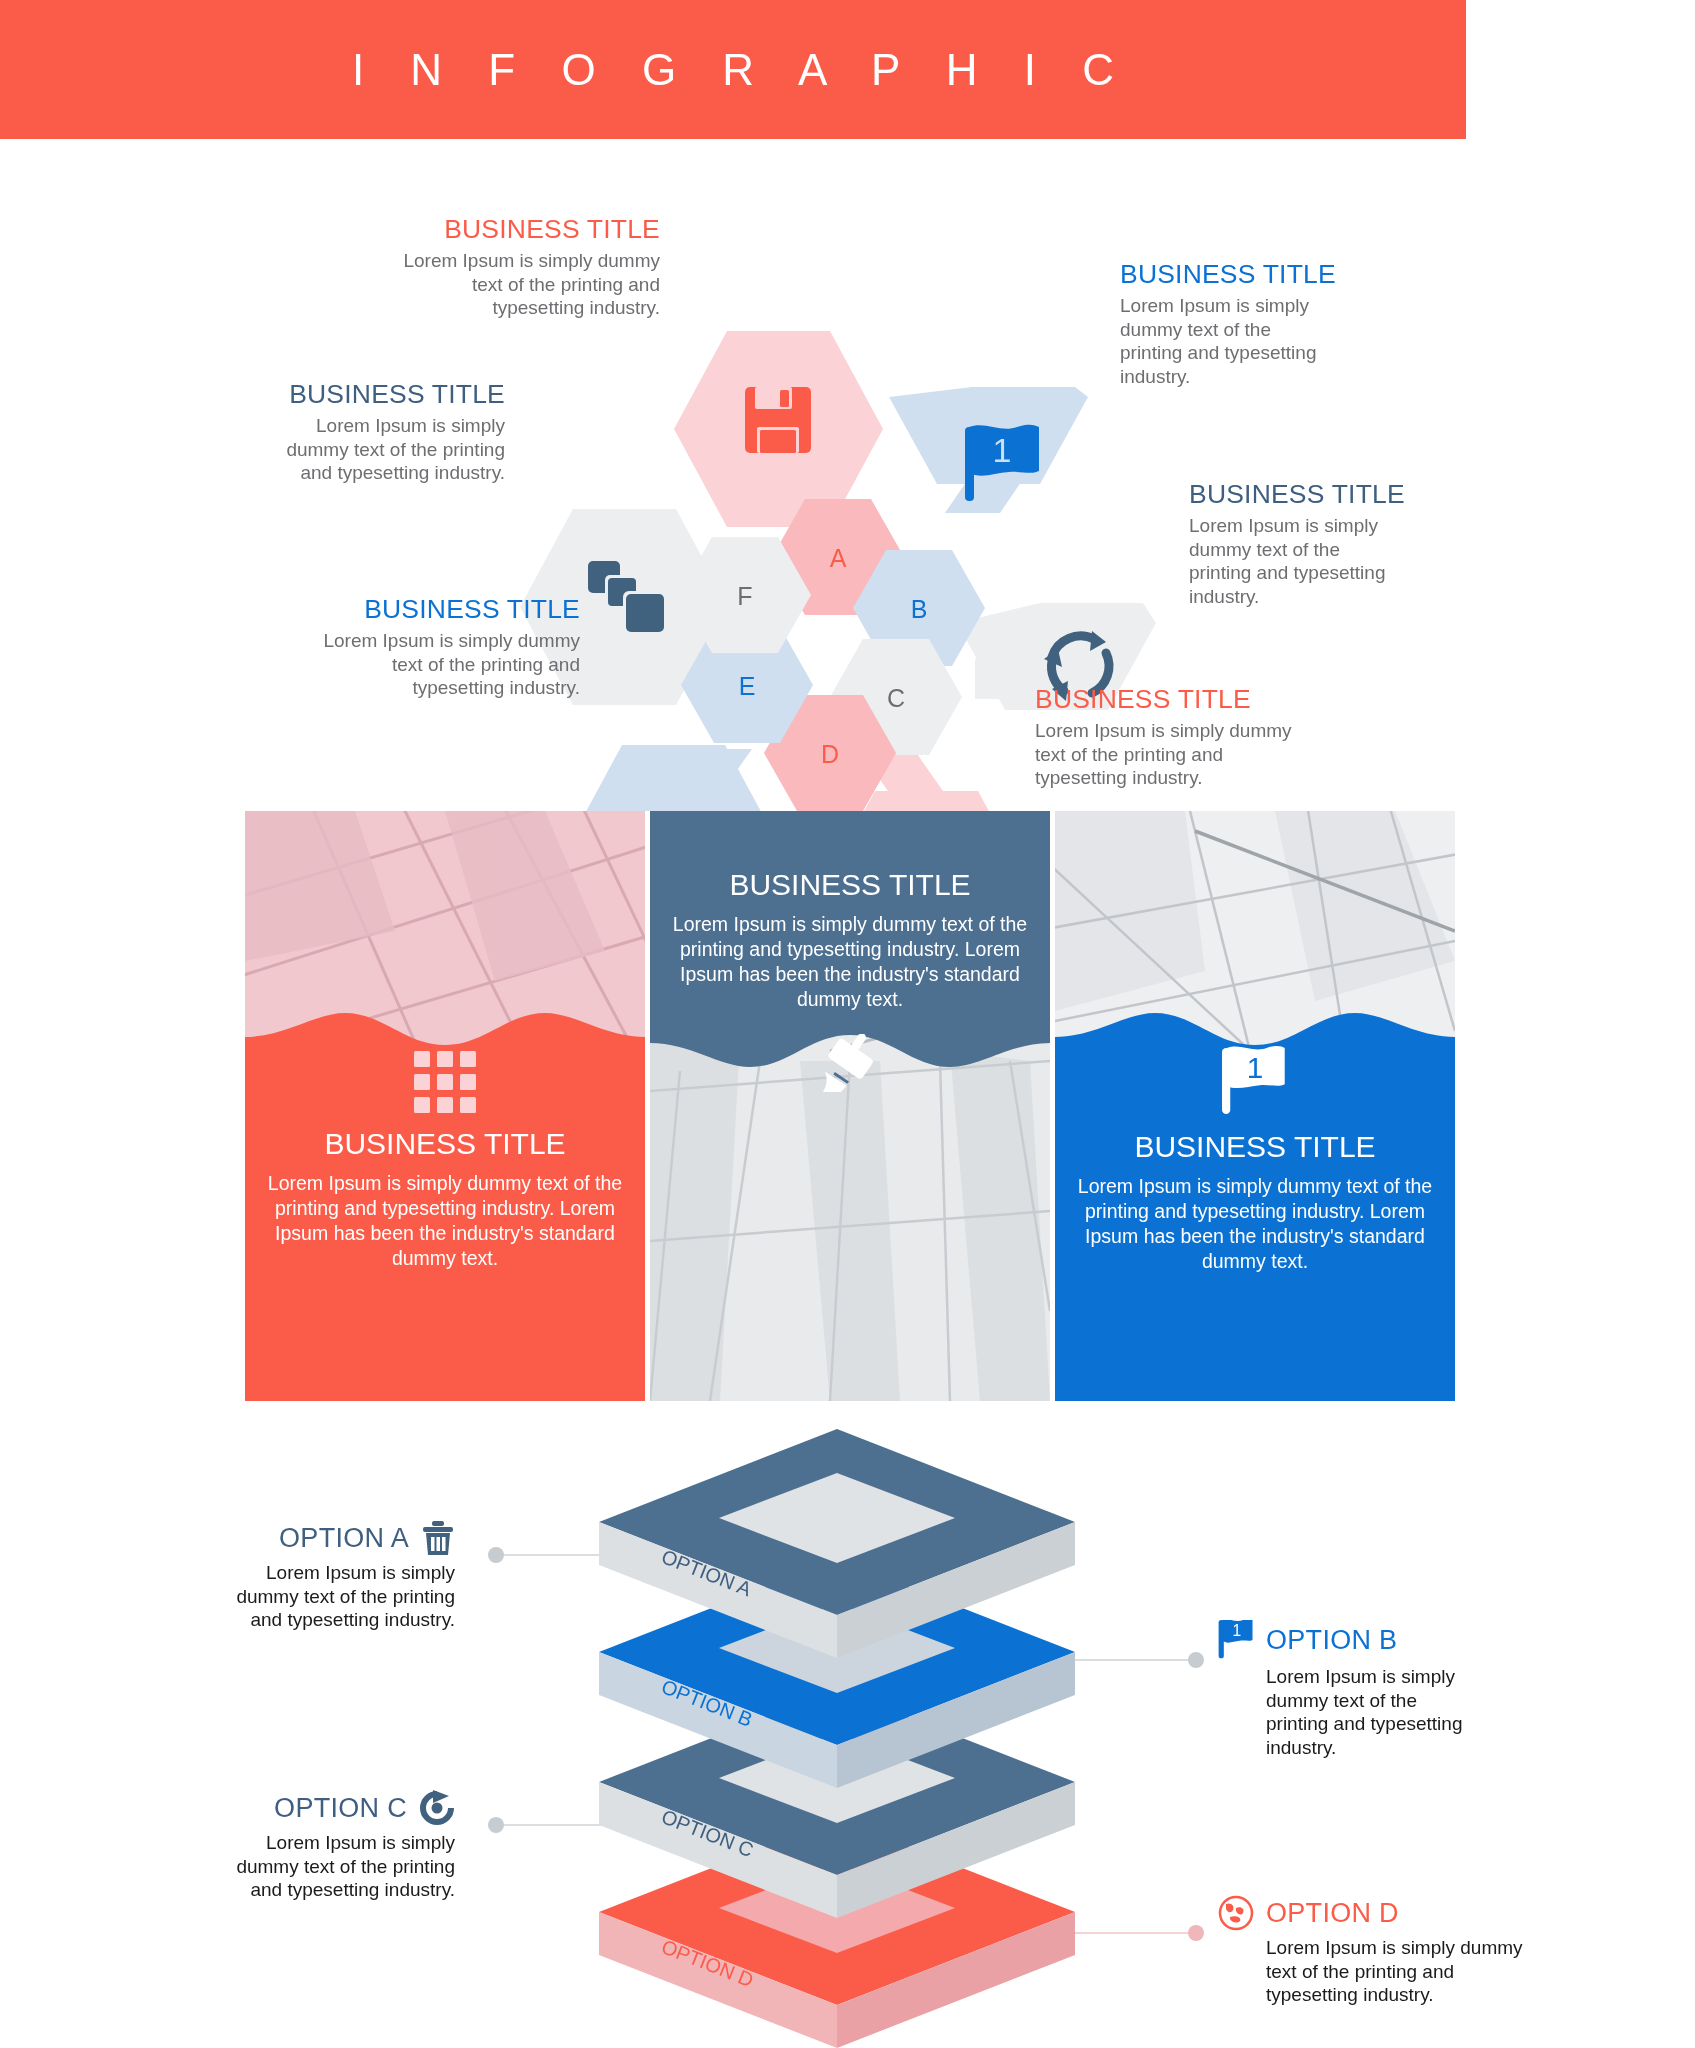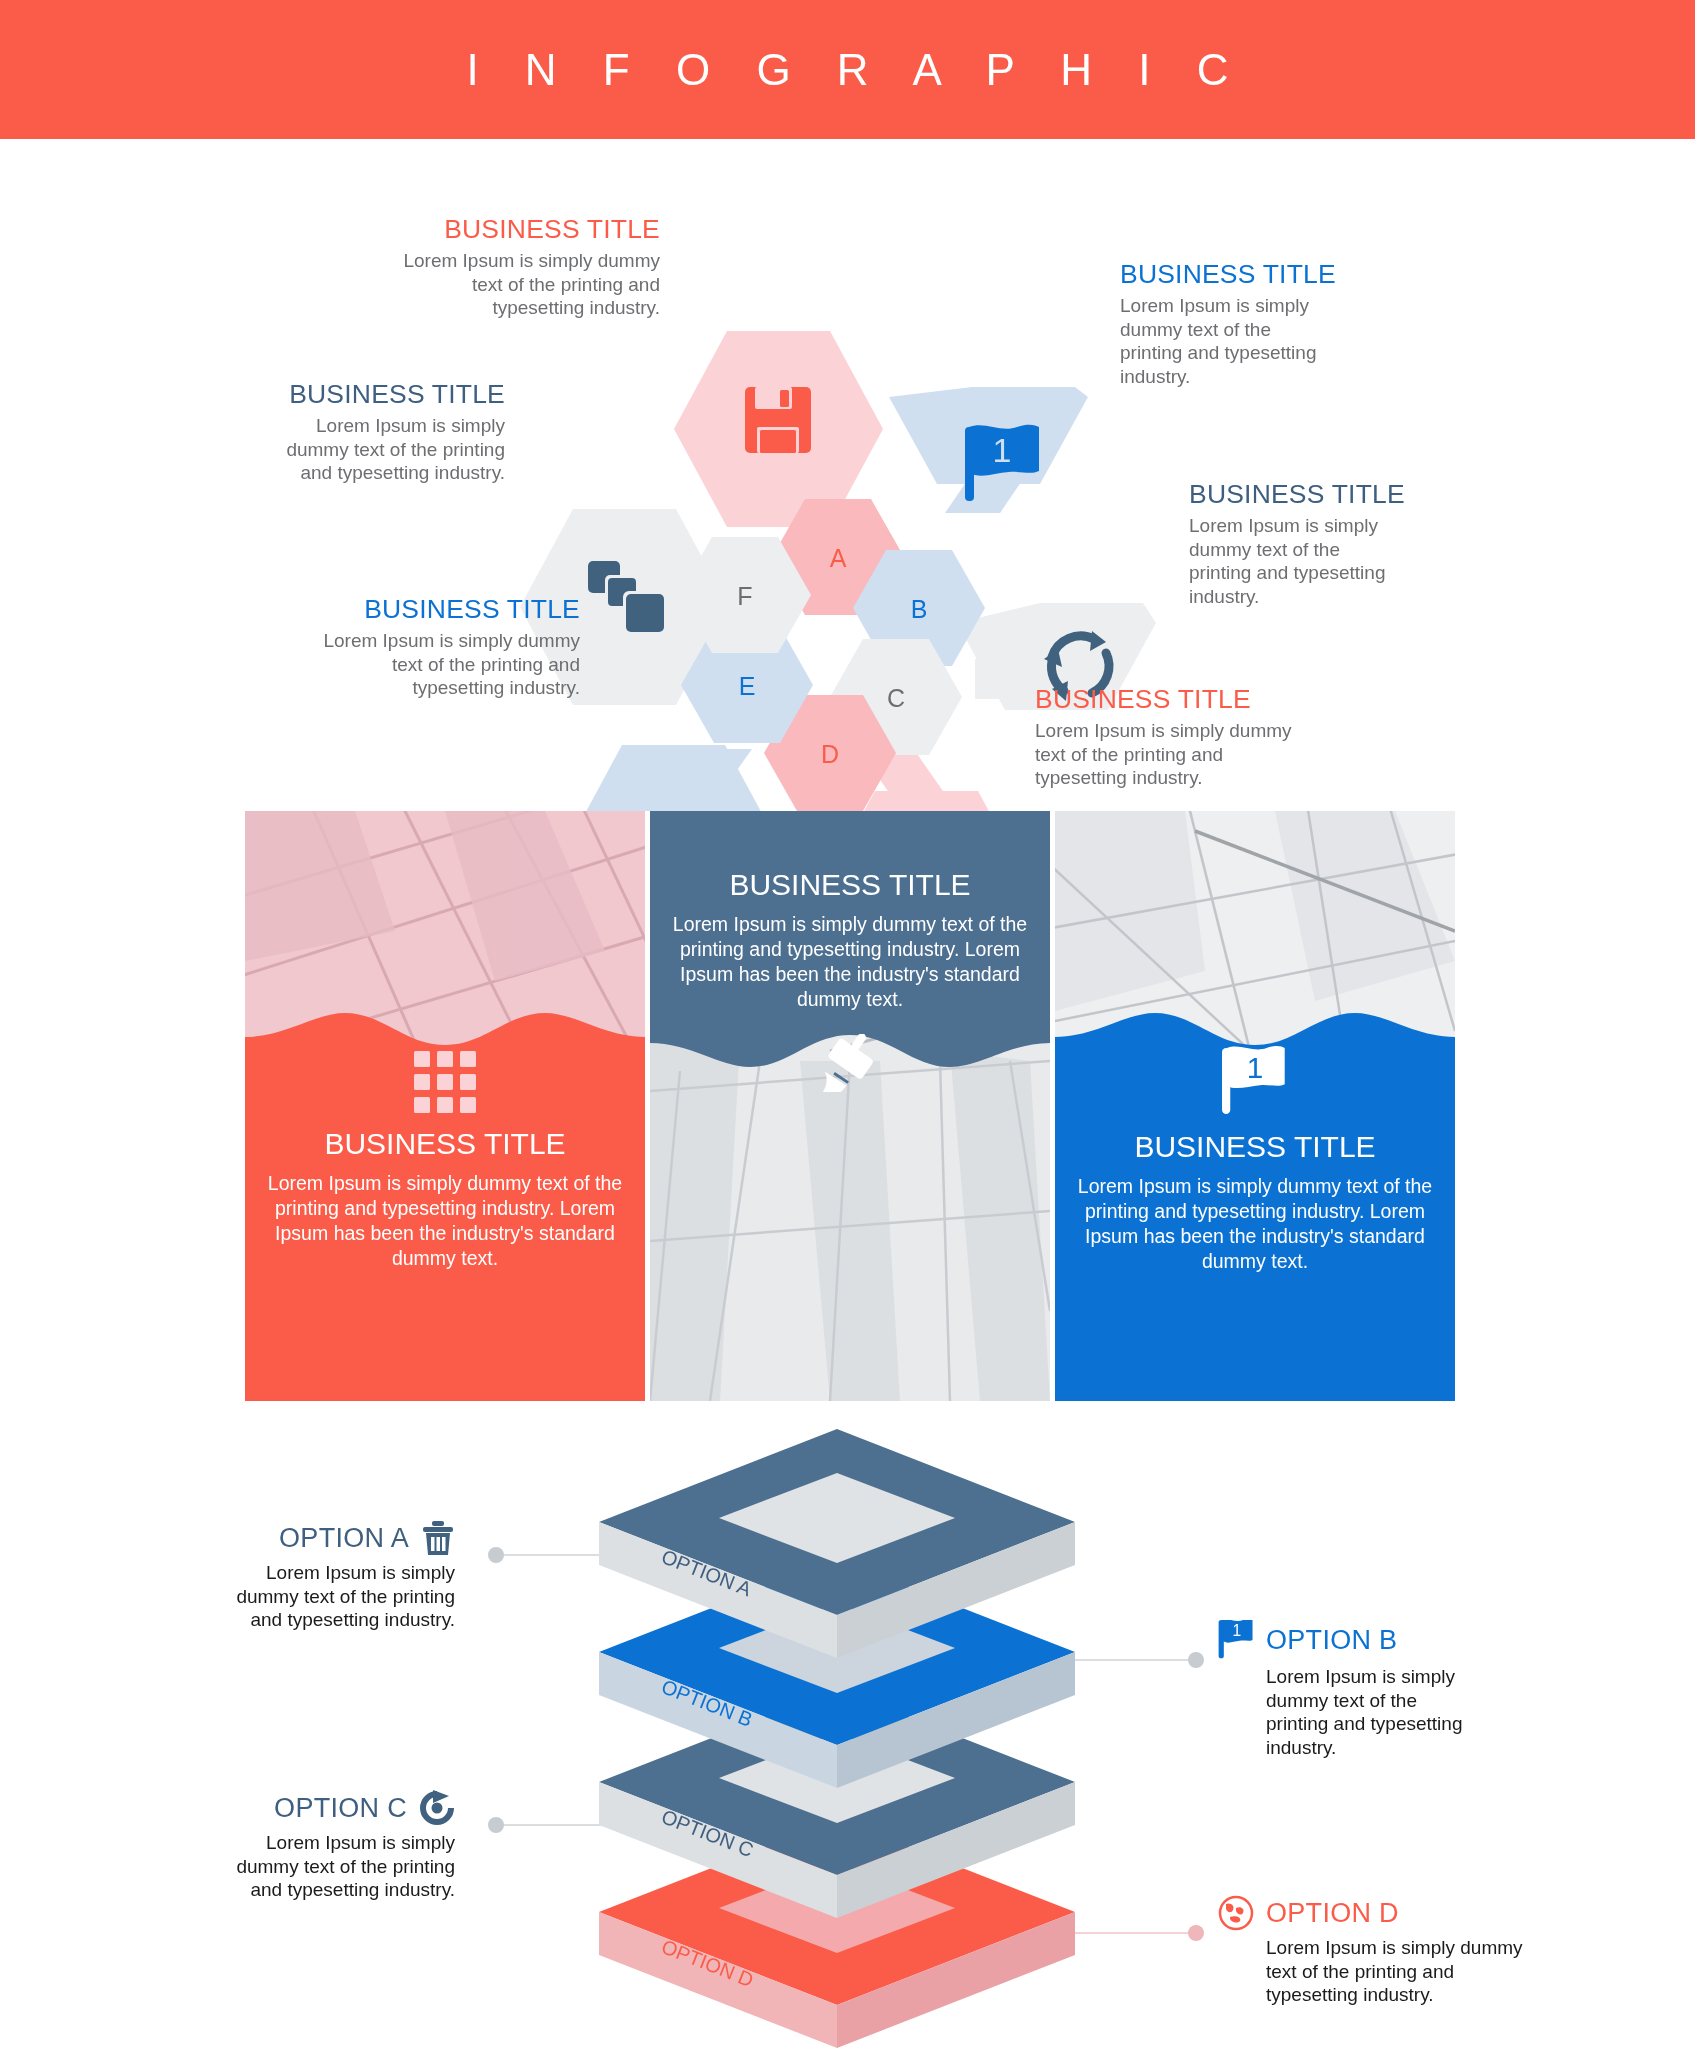--- a/index.html
+++ b/index.html
@@ -3,21 +3,21 @@
 <meta charset="utf-8">
 <style>
   html,body{margin:0;padding:0;background:#fff;}
   body{
     width:1695px;height:2048px;position:relative;overflow:hidden;
     font-family:"Liberation Sans","DejaVu Sans",sans-serif;
     -webkit-font-smoothing:antialiased;
   }
   
   .header{
-    position:absolute;left:0;top:0;width:1695px;height:139px;
+    position:absolute;left:0;top:0;width:1466px;height:139px;
     background:#fb5c49;display:flex;align-items:center;justify-content:center;
   }
   .header-title{
     color:#fff;font-size:44px;letter-spacing:17px;font-weight:300;
     padding-left:17px;white-space:nowrap;
   }
 
   
   .hex-section{position:absolute;left:0;top:139px;width:1695px;height:672px;}
   .hexwrap{position:absolute;left:0;top:0;width:1695px;height:672px;}

